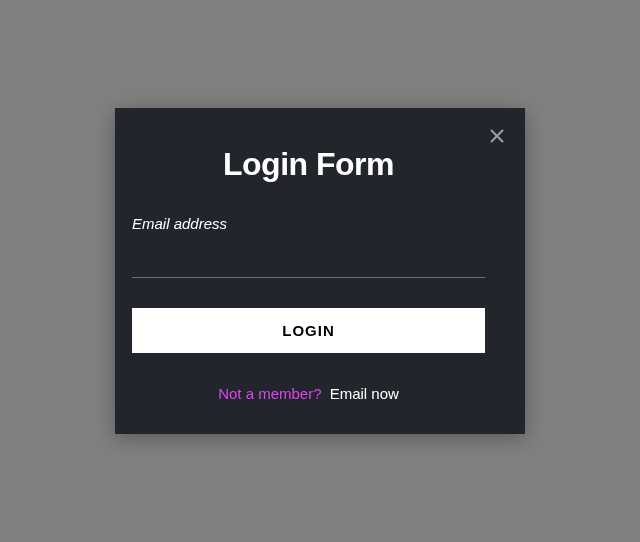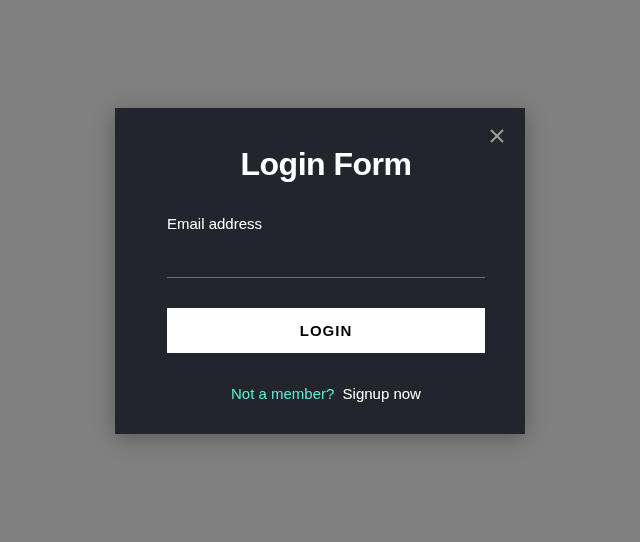--- a/index.html
+++ b/index.html
@@ -13,21 +13,21 @@
       background: #808080;
       font-family: -apple-system, BlinkMacSystemFont, "Helvetica Neue", Arial, sans-serif;
       display: flex;
       align-items: center;
       justify-content: center;
       overflow: hidden;
     }
     .modal {
       width: 410px;
       background: #22262c;
-      padding: 38px 40px 32px 52px;
+      padding: 38px 40px 32px 17px;
       position: relative;
       box-shadow: 0 4px 20px rgba(0,0,0,0.3);
     }
     .close-icon {
       position: absolute;
       top: 18px;
       right: 18px;
       width: 20px;
       height: 20px;
       cursor: pointer;
@@ -49,20 +49,21 @@
     }
     .field-group {
       margin-bottom: 28px;
     }
     .field-label {
       color: #ffffff;
       font-size: 15px;
       font-weight: 400;
       display: block;
       margin-bottom: 8px;
+      font-style: italic;
     }
     .field-input {
       width: 100%;
       background: transparent;
       border: none;
       border-bottom: 1px solid #6b6f75;
       color: #ffffff;
       font-size: 15px;
       padding: 10px 0 10px 0;
       outline: none;
@@ -79,21 +80,21 @@
       letter-spacing: 1px;
       cursor: pointer;
       margin-top: 2px;
       margin-bottom: 32px;
     }
     .footer {
       text-align: center;
       font-size: 15px;
     }
     .footer-text {
-      color: #5eead4;
+      color: #d946ef;
     }
     .signup-link {
       color: #ffffff;
       text-decoration: none;
       cursor: pointer;
       margin-left: 4px;
     }
   </style>
 </head>
 <body>
@@ -111,15 +112,15 @@
   <div class="field-group">
     <label class="field-label">Email address</label>
     <input type="text" class="field-input" value="" style="">
   </div>
 
 
   <button class="login-button">LOGIN</button>
 
   <div class="footer">
     <span class="footer-text">Not a member?</span>
-    <a class="signup-link">Signup now</a>
+    <a class="signup-link">Email now</a>
   </div>
 </div>
 
 </body></html>

